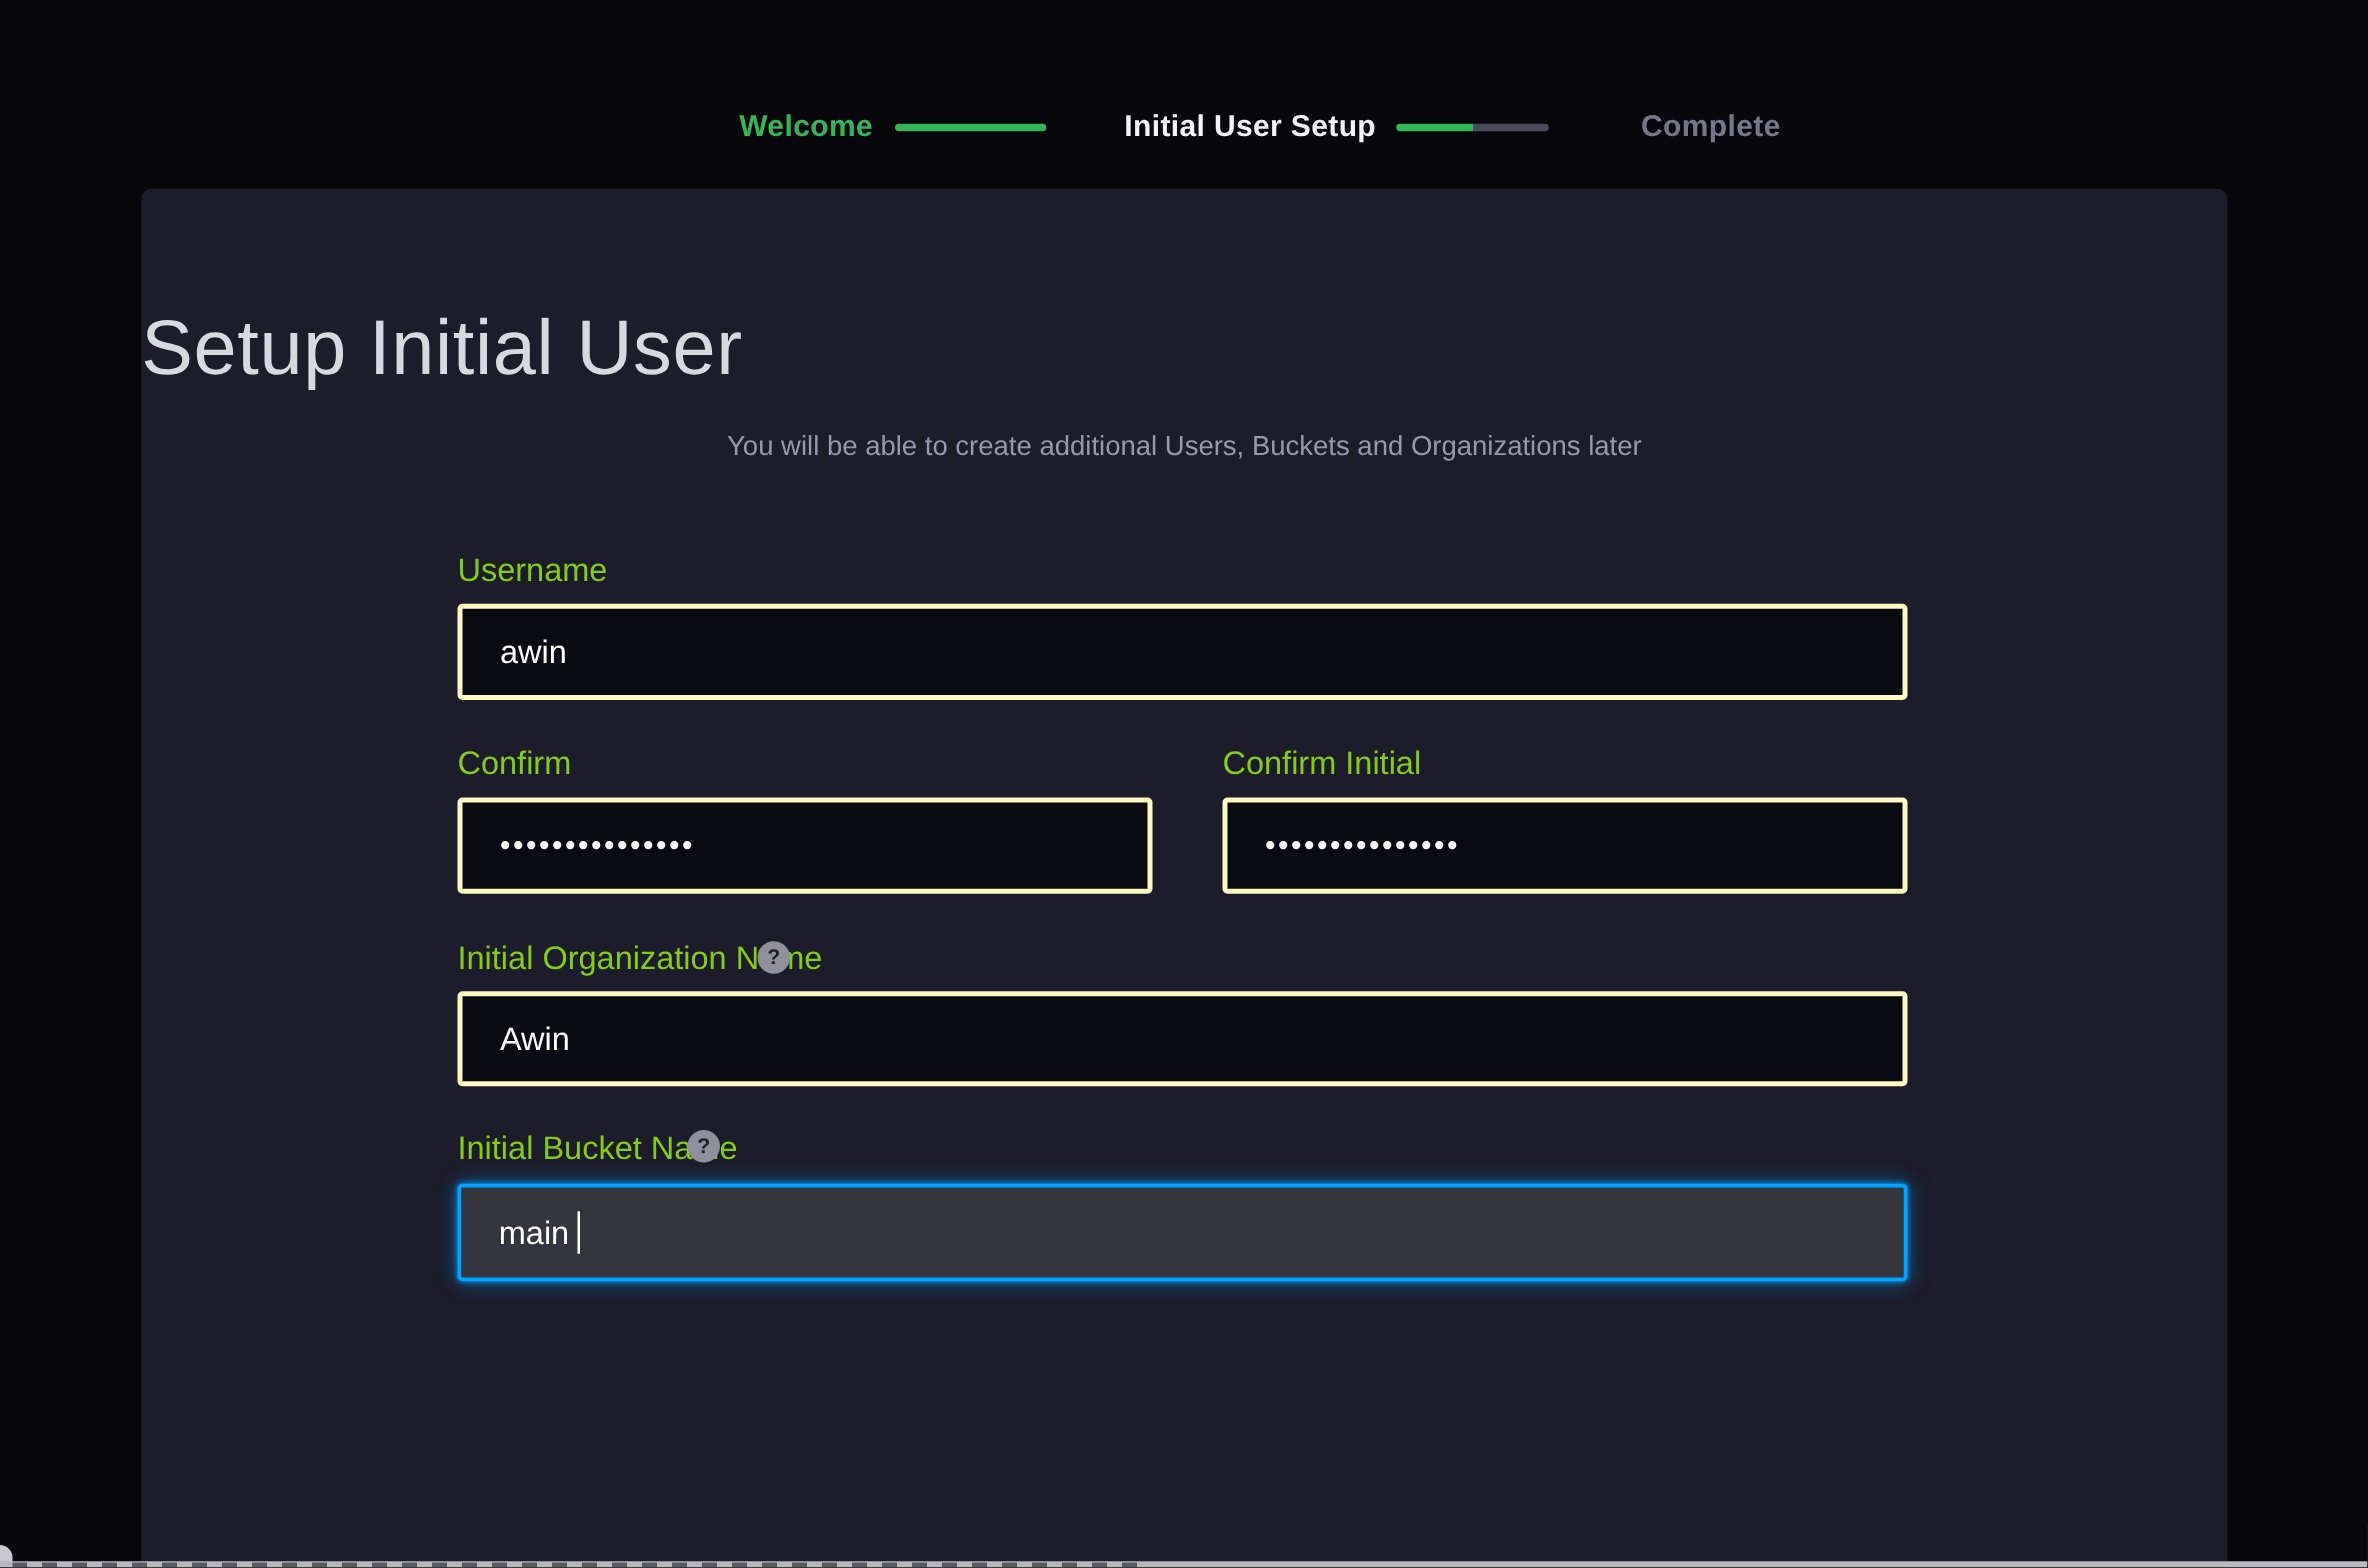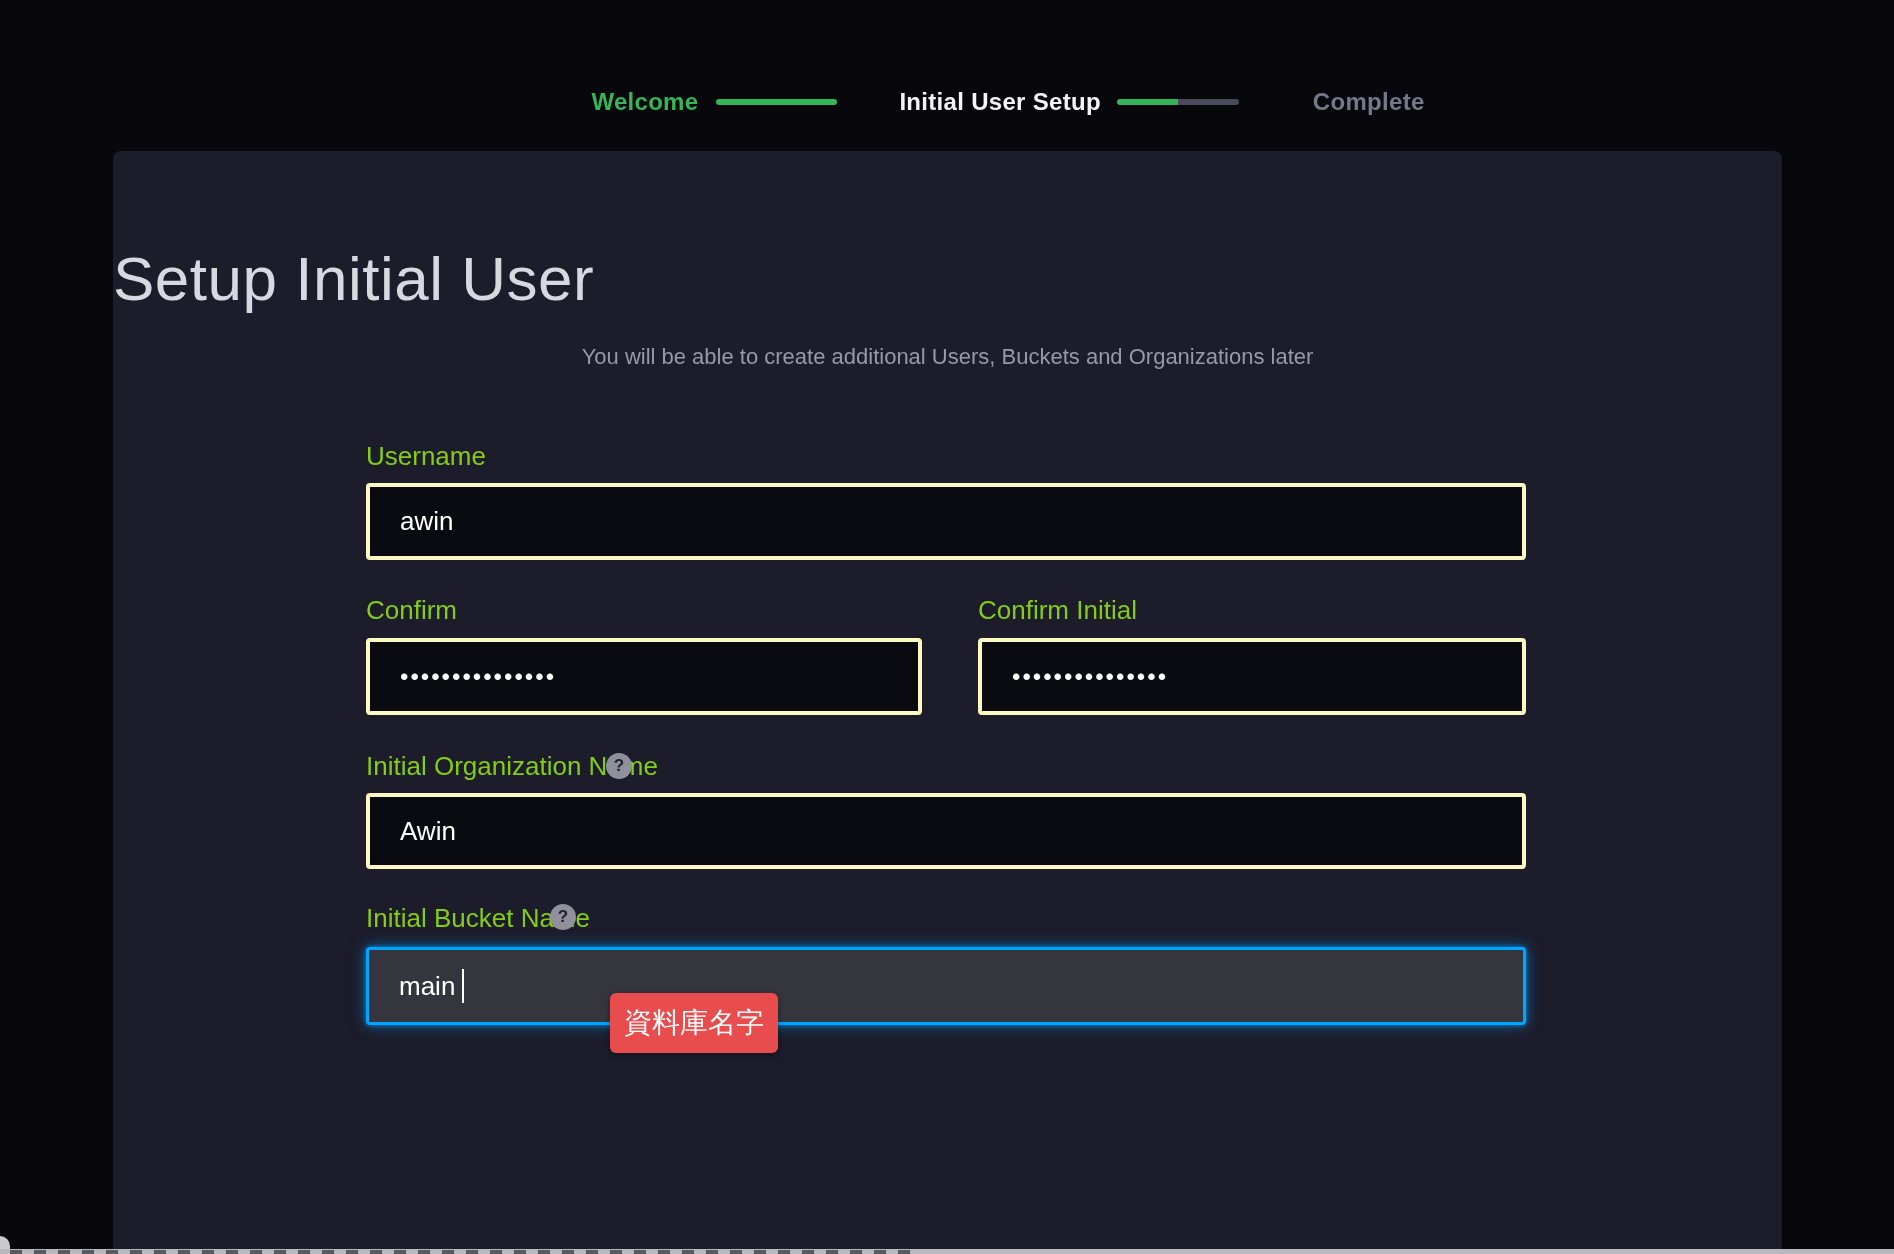--- a/index.html
+++ b/index.html
@@ -131,20 +131,19 @@
   <span class="help-icon" style="left:493px;top:602px">?</span>
   <input class="text-input" style="left: 253px; top: 642px; width: 1160px; height: 76px;" readonly="" value="Awin">
 
   <label class="field-label" style="left:253px;top:752px">Initial Bucket Name</label>
   <span class="help-icon" style="left:437px;top:753px">?</span>
   <div class="input-wrap" style="left:253px;top:796px;width:1160px;height:78px">
     <input class="text-input focused" readonly="" value="main" style="">
     <span class="caret"></span>
   </div>
 
-  <div class="tooltip">資料庫名字</div>
 
 </div>
 
 <div class="corner-blob"></div>
 <div class="bottom-strip">
   <div class="marks"></div>
 </div>
 
 </body></html>

